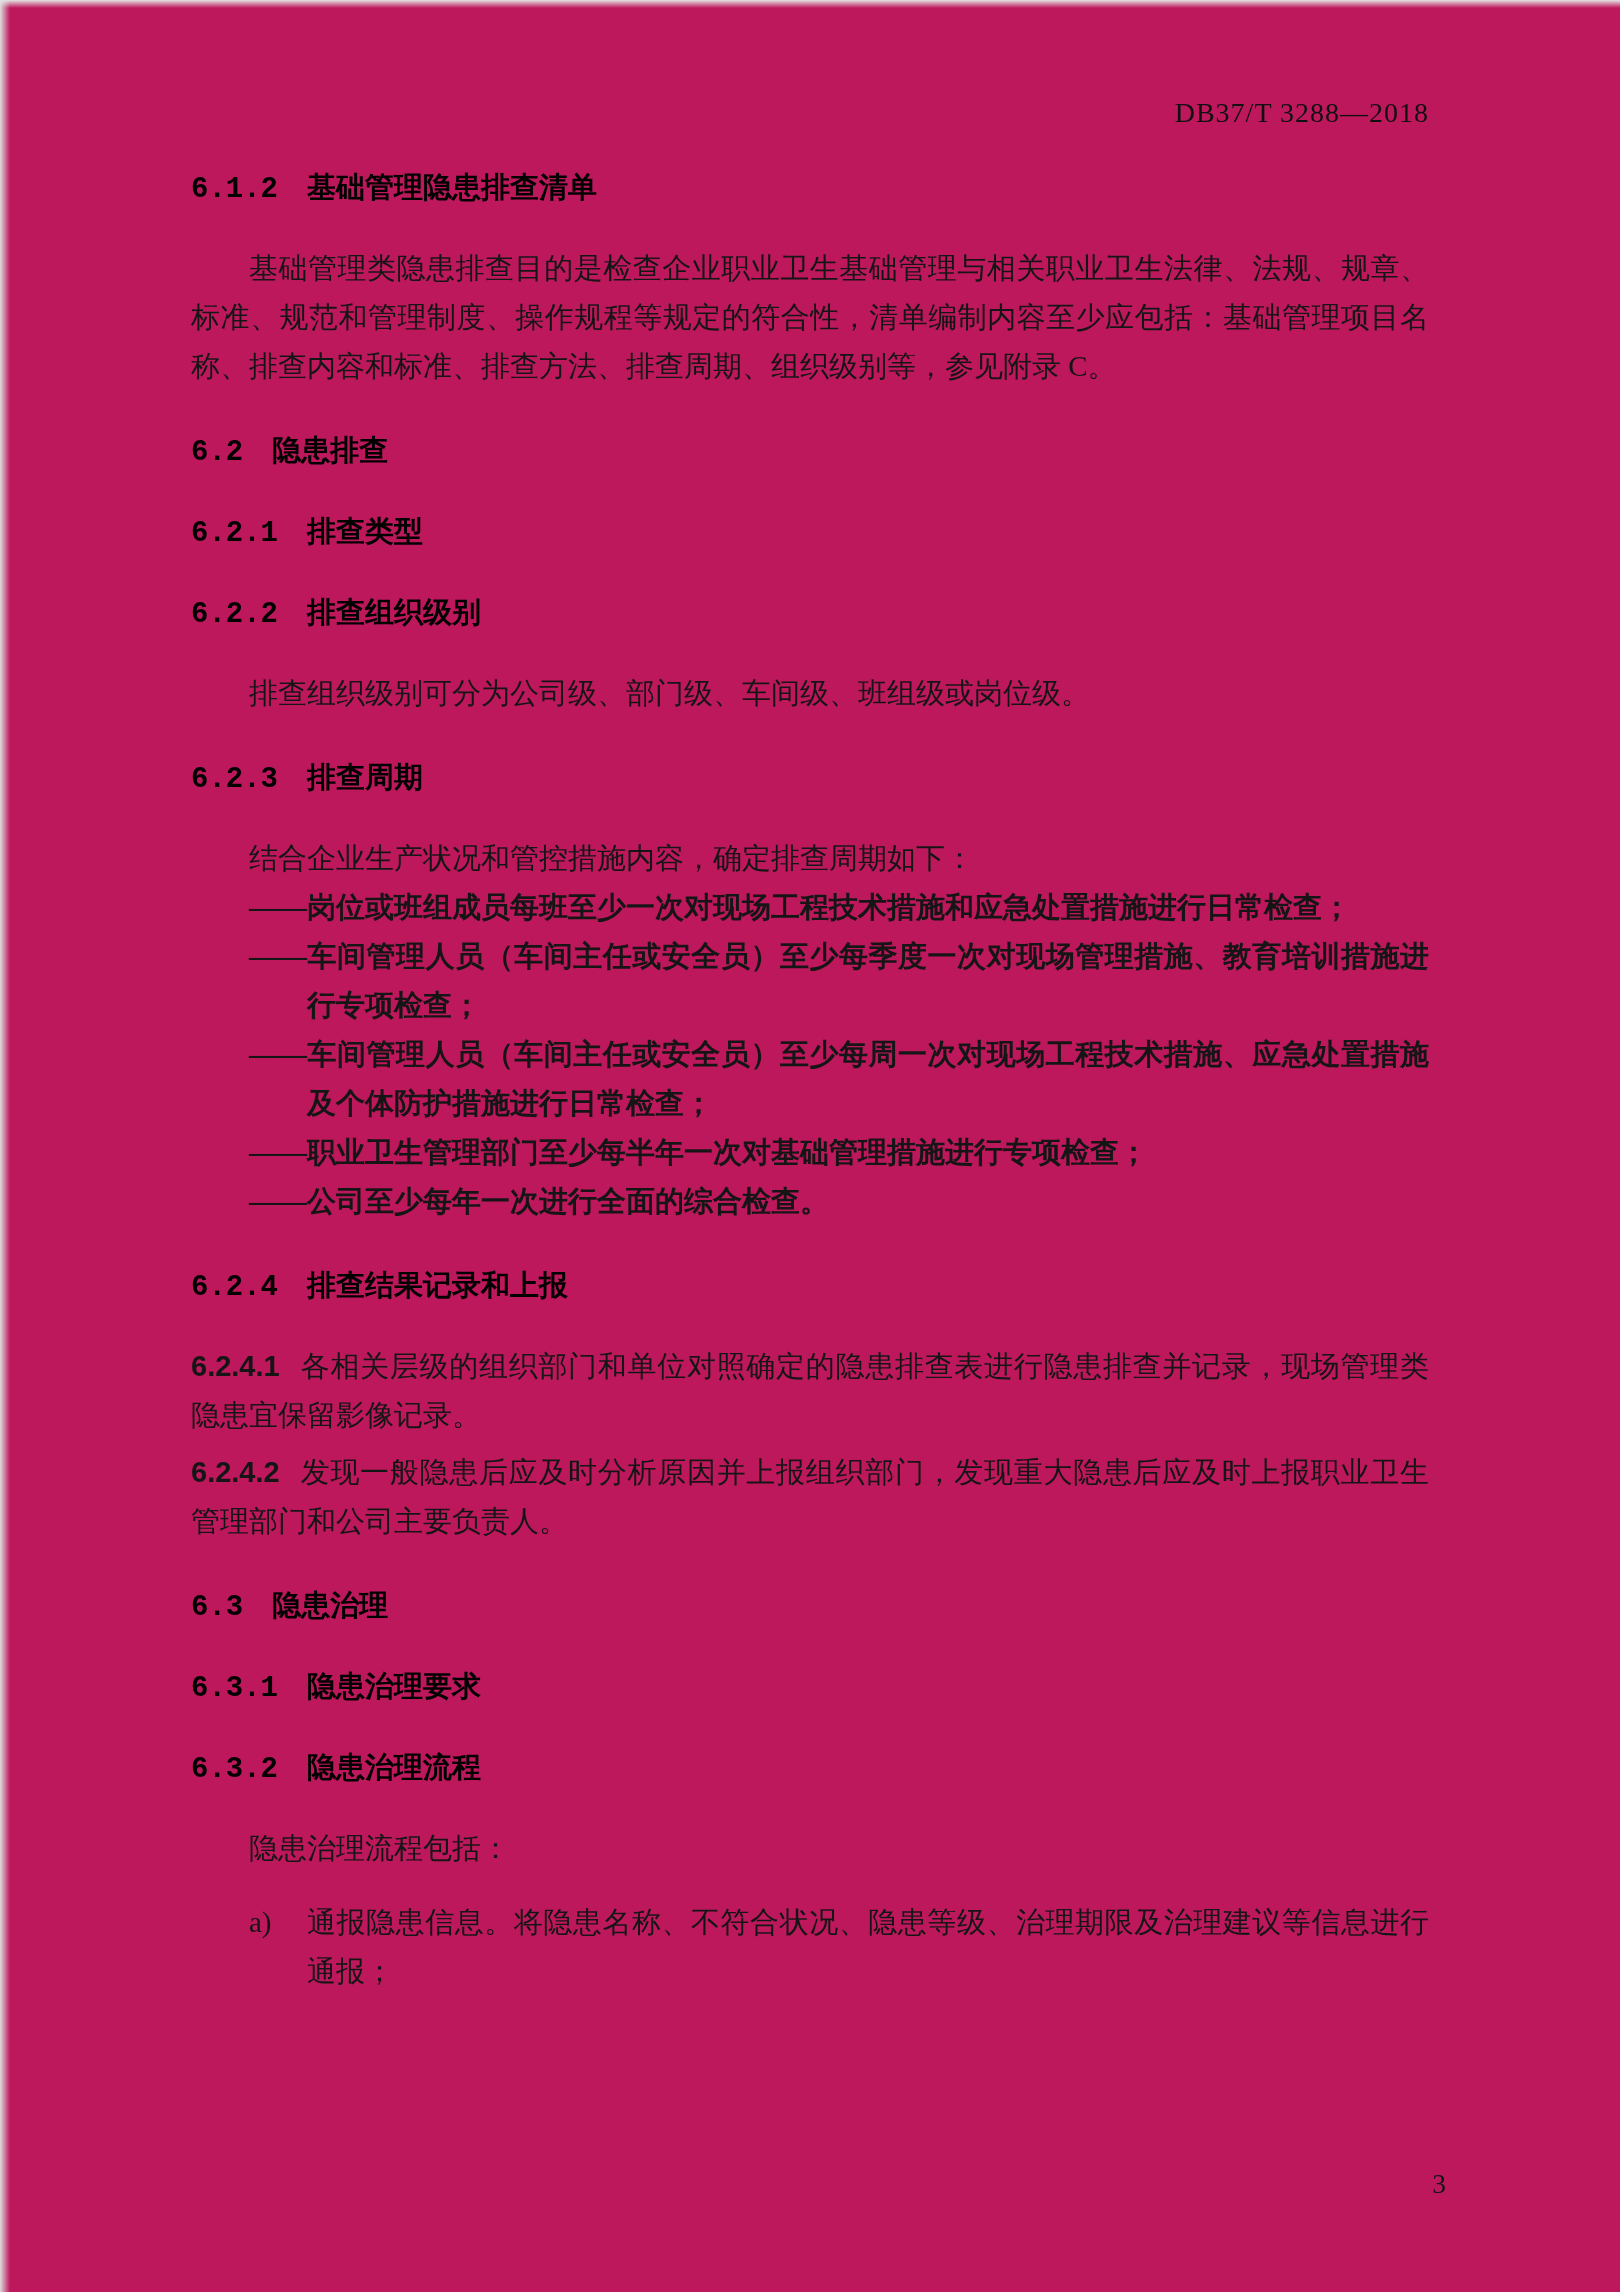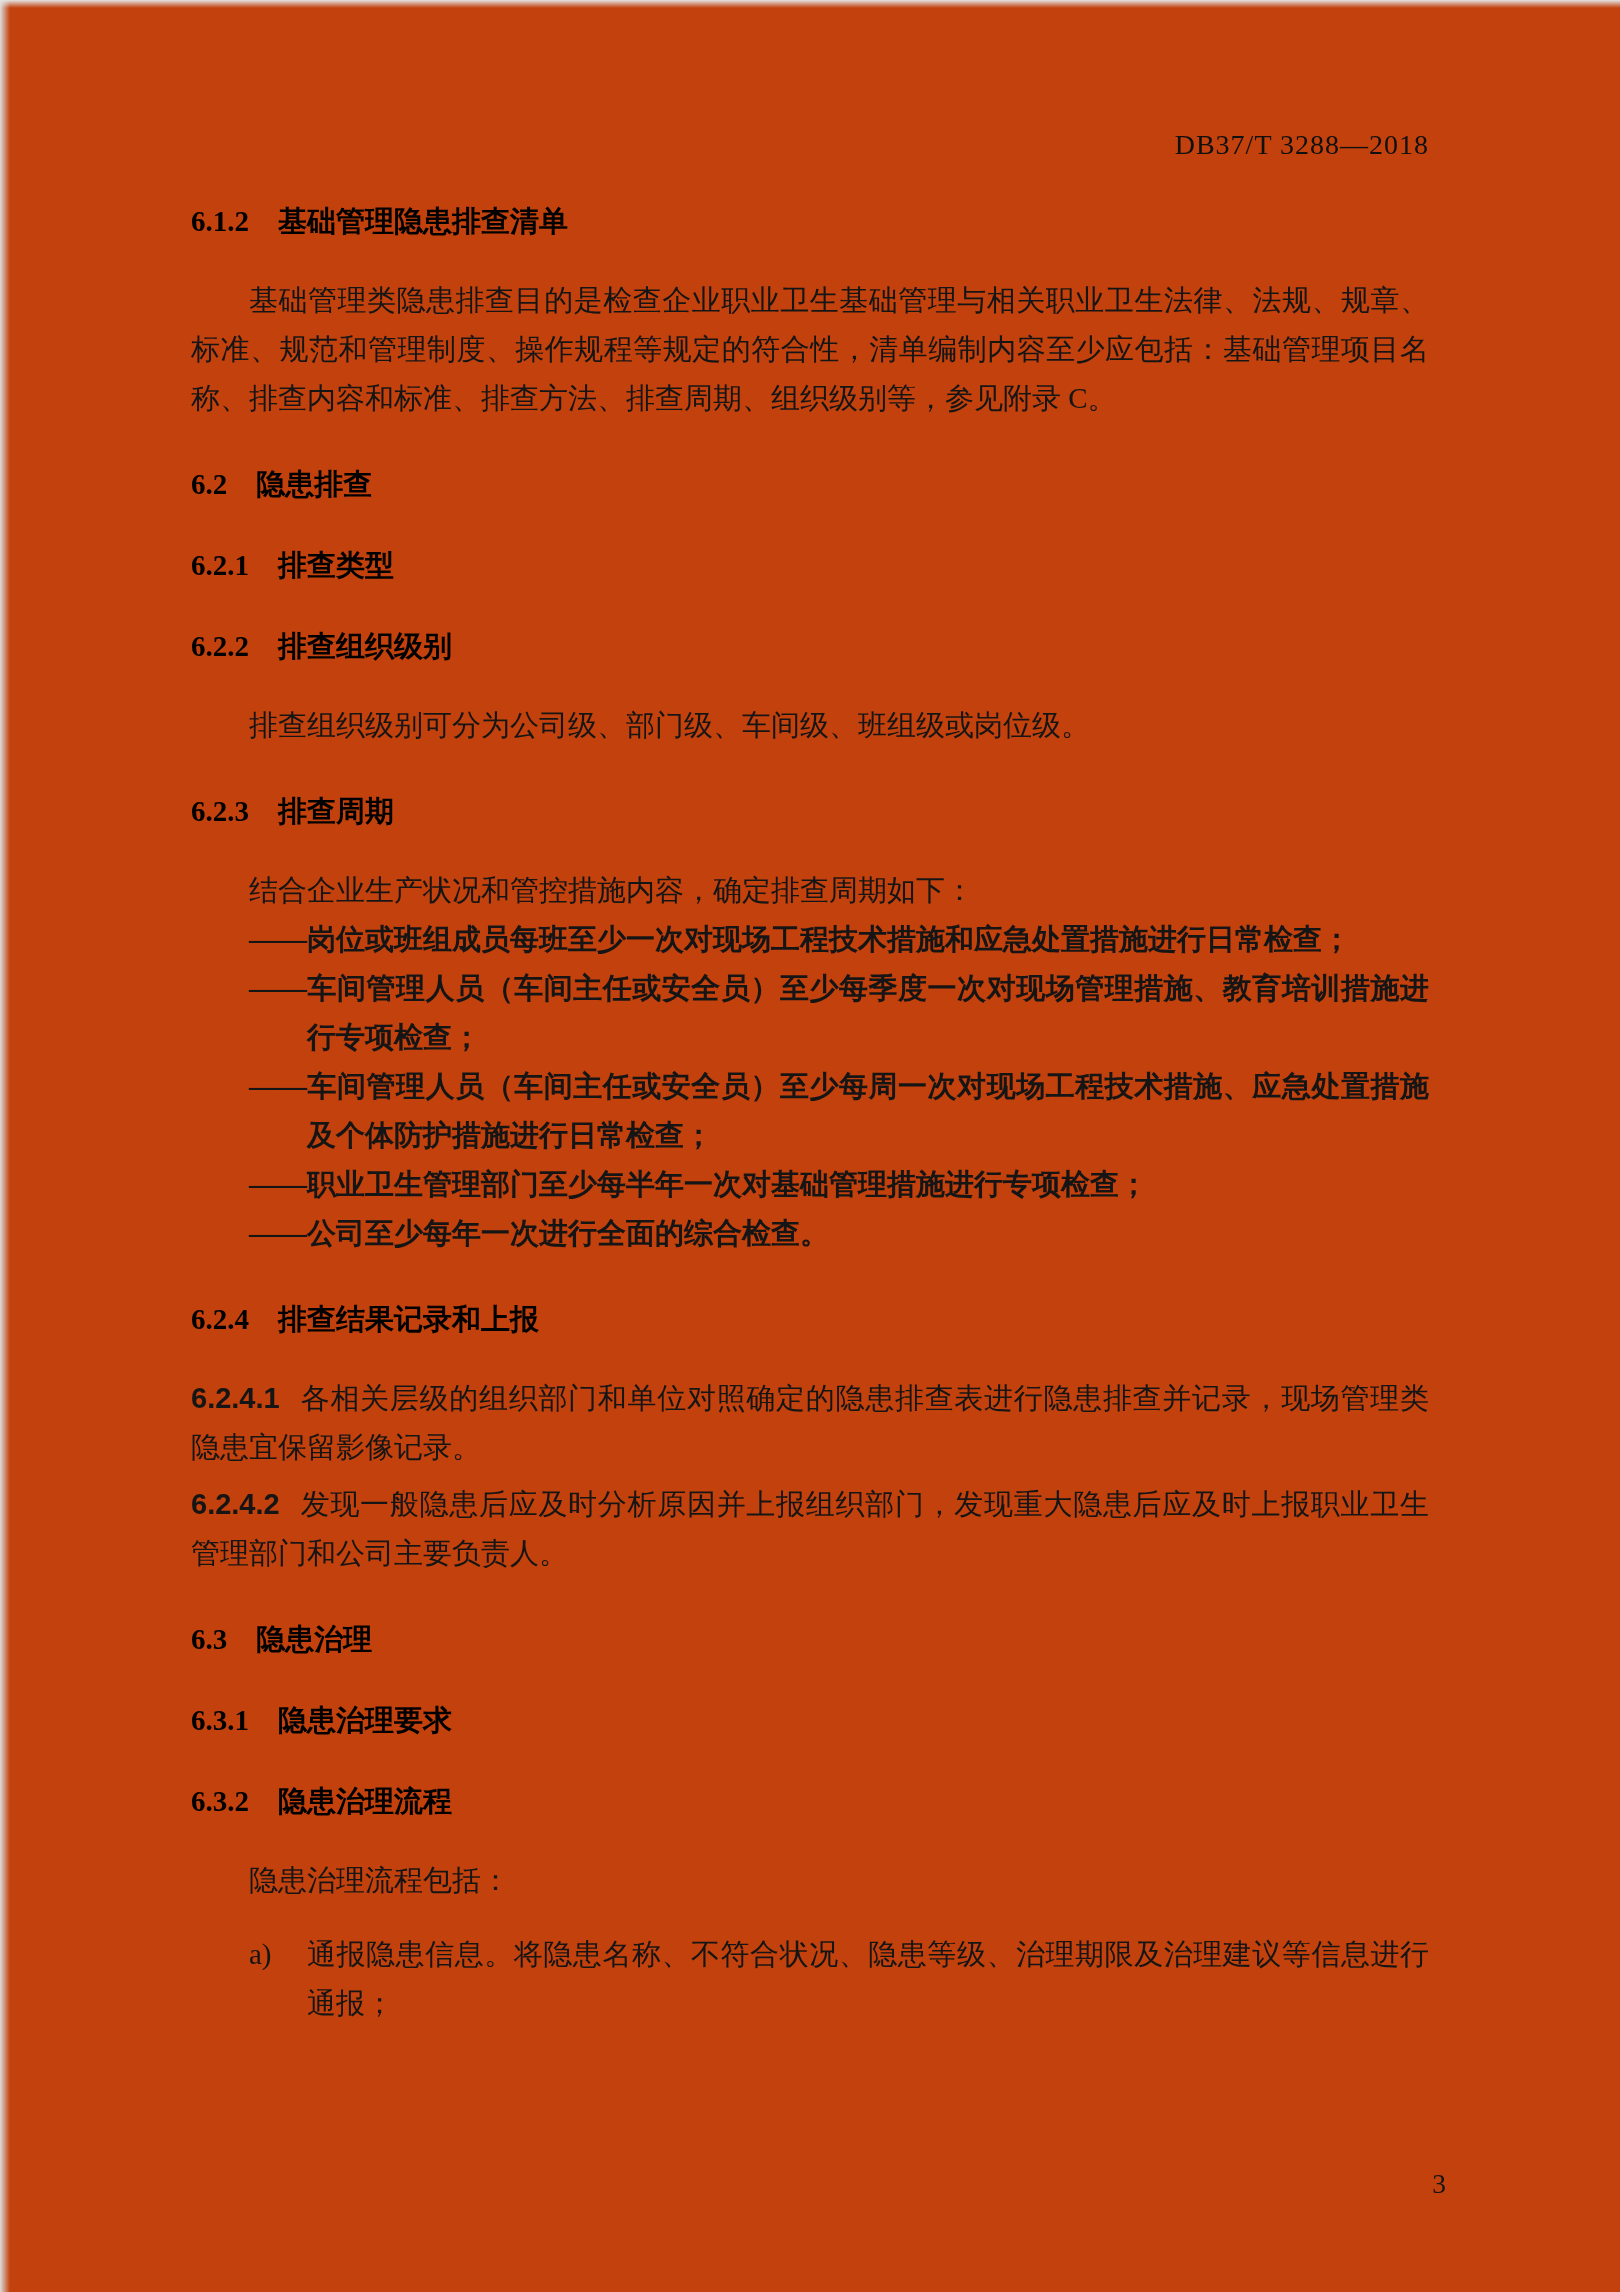--- a/index.html
+++ b/index.html
@@ -5,23 +5,23 @@
   html, body {
     margin: 0;
     padding: 0;
     background: #ffffff;
   }
   .page {
     position: relative;
     width: 1620px;
     height: 2293px;
     margin: 0 auto;
-    background: #c2410c;
+    background: #be185d;
     box-sizing: border-box;
-    padding: 120px 191px 0 191px;
+    padding: 88px 191px 0 191px;
     font-family: "Liberation Serif", serif;
     font-size: 29px;
     line-height: 49px;
     color: #151515;
     overflow: hidden;
   }
   
   .page::before {
     content: '';
     position: absolute;
@@ -39,21 +39,21 @@
     pointer-events: none;
   }
   .doc-header {
     text-align: right;
     font-size: 28px;
     letter-spacing: 1px;
     margin: 0 0 9.8px 0;
     color: #101010;
   }
   h2.sec, h3.sec {
-    font-family: Liberation Serif, serif;
+    font-family: Liberation Mono, monospace;
     font-weight: bold;
     font-size: 29px;
     color: #000;
     margin: 42px 0 35px 0;
     line-height: 39px;
   }
   h3.first {
     margin-top: 33px;
   }
   .sec .t {

